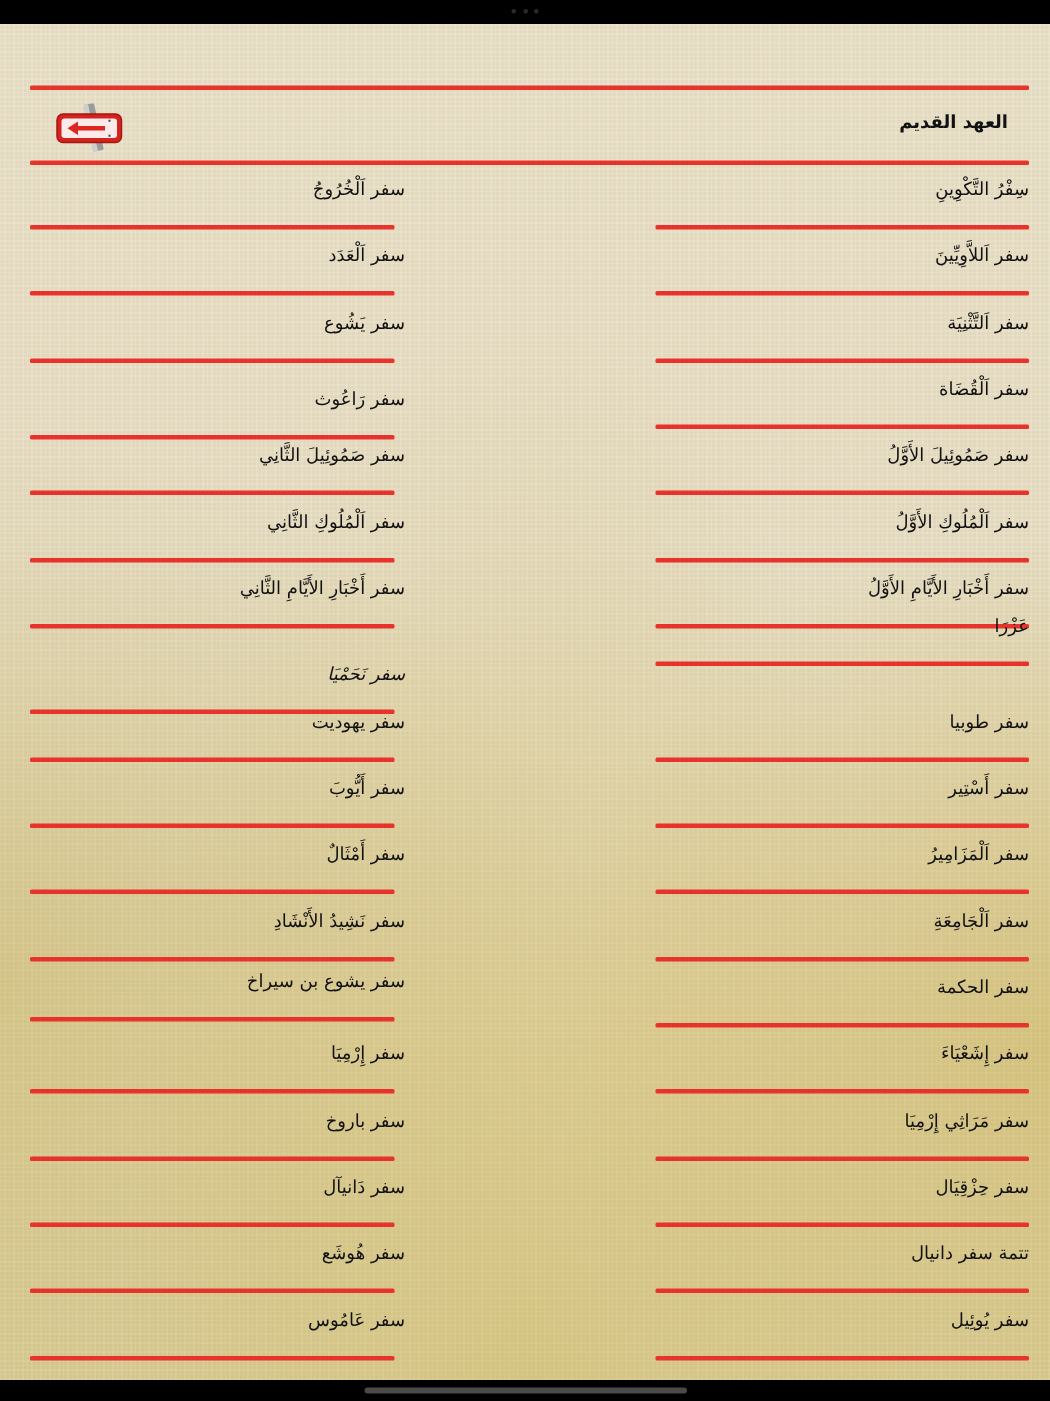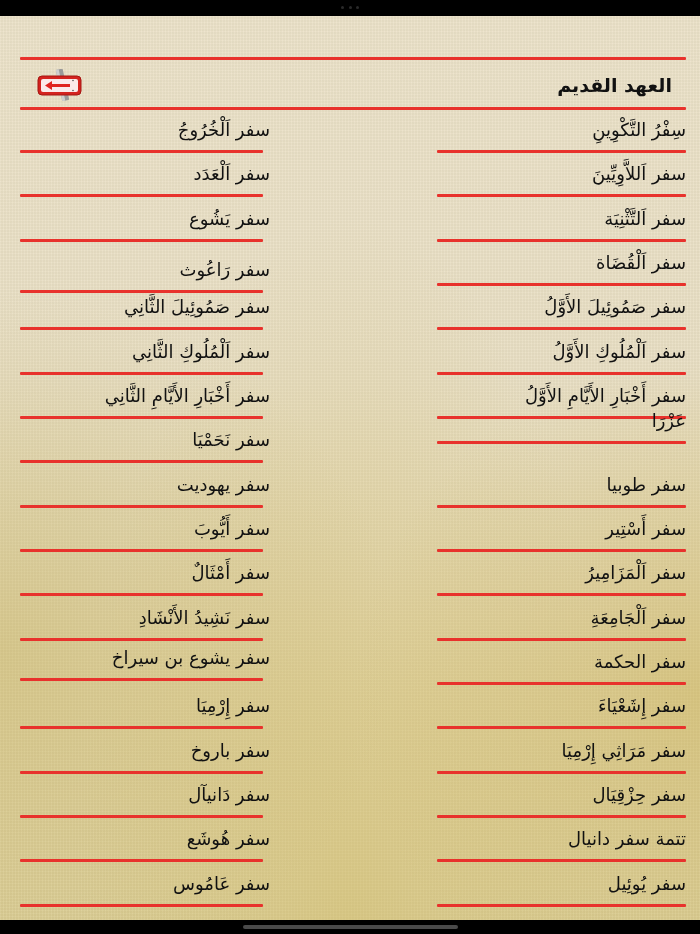--- a/index.html
+++ b/index.html
@@ -17,31 +17,31 @@
       background:
         radial-gradient(ellipse at 100% 75%, rgba(200,175,80,0.45) 0%, rgba(200,175,80,0) 35%),
         radial-gradient(ellipse at 0% 70%, rgba(190,170,80,0.35) 0%, rgba(190,170,80,0) 40%),
         radial-gradient(ellipse at 50% 100%, rgba(210,190,110,0.5) 0%, rgba(210,190,110,0) 55%),
         repeating-linear-gradient(90deg, rgba(255,255,255,0.05) 0 1px, rgba(0,0,0,0.02) 1px 3px),
         repeating-linear-gradient(0deg, rgba(255,255,255,0.04) 0 1px, rgba(0,0,0,0.02) 1px 3px),
         linear-gradient(180deg, #ece2c9 0%, #e9dfc4 40%, #e3d6a8 75%, #ddd09a 100%);
     }
     .red-line { position: absolute; height: 3px; background: #e8322c; border-radius: 1px; }
     .header-title {
-      position: absolute; right: 28px; top: 58px; font-size: 19px; font-weight: bold;
+      position: absolute; right: 28px; top: 58px; font-size: 12px; font-weight: bold;
       color: #111; direction: rtl; white-space: nowrap;
     }
     .back-button {
       position: absolute; left: 37px; top: 53px; width: 46px; height: 32px; cursor: pointer;
     }
     .item {
       position: absolute; height: 44px; cursor: pointer;
     }
     .item .label {
-      position: absolute; top: 10px; right: 0; font-size: 18px; color: #111;
+      position: absolute; top: 10px; right: 0; font-size: 12px; color: #111;
       direction: rtl; white-space: nowrap;
     }
     .item .line {
       position: absolute; bottom: 0; height: 3px; background: #e8322c; border-radius: 1px;
     }
     .col-right .item { left: 437px; width: 249px; }
     .col-right .item .line { left: 0; width: 249px; }
     .col-left .item { left: 20px; width: 250px; }
     .col-left .item .line { left: 0; width: 243px; }
     .bottom-bar { position: absolute; left: 0; top: 920px; width: 700px; height: 14px; background: #000; }
@@ -175,21 +175,21 @@
         <span class="line"></span>
       </div>
     <div class="item" style="top:315px;">
         <span class="label">سفر اَلْمُلُوكِ الثَّانِي</span>
         <span class="line"></span>
       </div>
     <div class="item" style="top:359px;">
         <span class="label">سفر أَخْبَارِ الأَيَّامِ الثَّانِي</span>
         <span class="line"></span>
       </div>
-    <div class="item" style="top:403px;">
+    <div class="item" style="top:416px;font-style:italic;">
         <span class="label">سفر نَحَمْيَا</span>
         <span class="line"></span>
       </div>
     <div class="item" style="top:448px;">
         <span class="label">سفر يهوديت</span>
         <span class="line"></span>
       </div>
     <div class="item" style="top:492px;">
         <span class="label">سفر أَيُّوبَ</span>
         <span class="line"></span>

